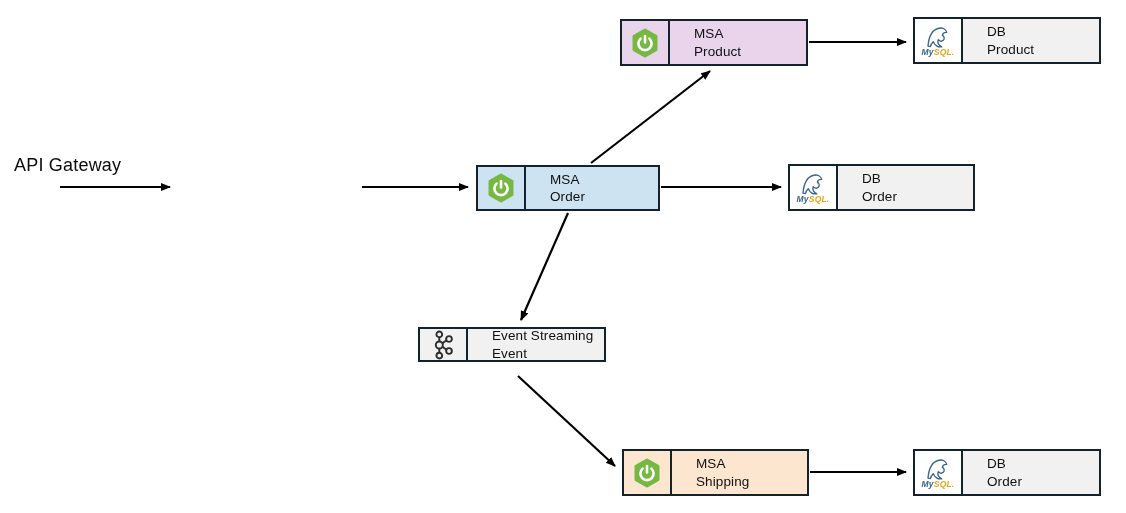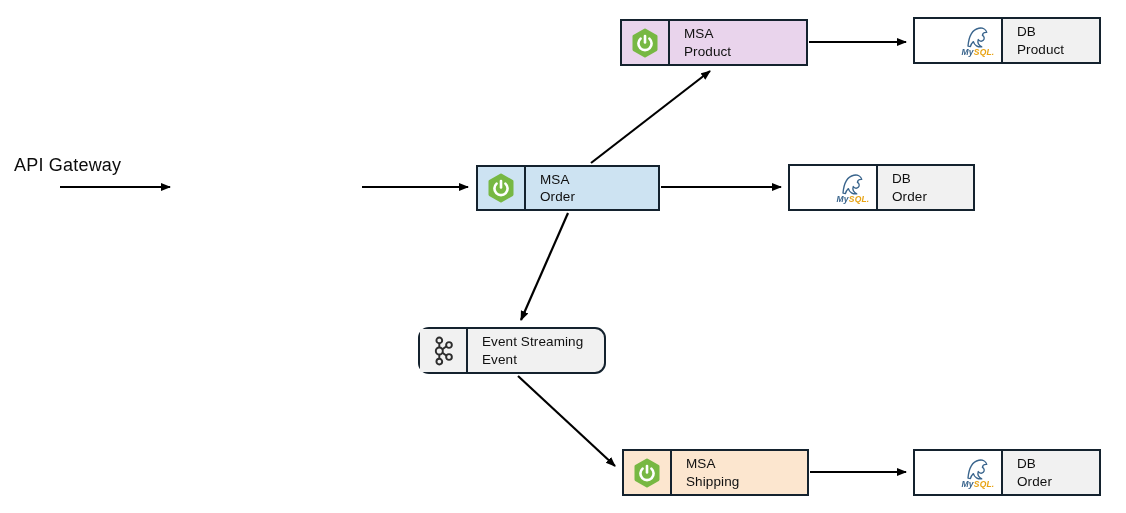--- a/index.html
+++ b/index.html
@@ -2,29 +2,29 @@
 <html><head>
 <meta charset="utf-8">
 <style>
   html,body{margin:0;padding:0;background:#ffffff;}
   body{font-family:"Liberation Sans","DejaVu Sans",sans-serif;color:#111;}
   .canvas{position:relative;width:1126px;height:513px;background:#ffffff;overflow:hidden;}
   .arrows{position:absolute;left:0;top:0;width:1126px;height:513px;pointer-events:none;}
 
   .node{position:absolute;display:flex;border:2.2px solid #14222e;box-sizing:border-box;background:#f1f1f1;}
   .icon-cell{flex:0 0 46px;display:flex;align-items:center;justify-content:center;border-right:2px solid #14222e;position:relative;}
-  .label-cell{flex:1;display:flex;flex-direction:column;justify-content:center;padding-left:14px;font-size:13.5px;line-height:1.28;color:#101010;letter-spacing:.1px;}
+  .label-cell{flex:1;display:flex;flex-direction:column;justify-content:center;padding-left:24px;font-size:13.5px;line-height:1.28;color:#101010;letter-spacing:.1px;}
   .label-cell .ln{white-space:nowrap;}
 
   .fill-green{background:#dcebd4;}
   .fill-blue{background:#cde3f2;}
   .fill-purple{background:#e9d4ec;}
   .fill-orange{background:#fce6cf;}
   .fill-gray{background:#f1f1f1;}
-  .icon-white{background:#ffffff;padding-left:40px;}
+  .icon-white{background:#ffffff;}
 
   .free-label{position:absolute;font-size:18px;color:#0c0c0c;letter-spacing:.2px;}
 
   .mysql-wrap{display:flex;flex-direction:column;align-items:center;justify-content:center;width:100%;height:100%;}
   .mysql-word{font-size:8.5px;font-weight:bold;font-style:italic;line-height:1;margin-top:-2px;letter-spacing:.2px;}
   .mysql-word .my{color:#39648c;}
   .mysql-word .sql{color:#e executor8a13;}
 </style>
 </head>
 <body>
@@ -103,21 +103,21 @@
         </svg>
         <div class="mysql-word"><span class="my" style="color:#39648c">My</span><span class="sql" style="color:#e8a313">SQL.</span></div>
       </div>
     </div>
     <div class="label-cell">
       <span class="ln">DB</span>
       <span class="ln">Order</span>
     </div>
   </div>
 
-  <div class="node fill-gray" style="left:418px;top:327px;width:188px;height:47px;border-radius:11px;">
+  <div class="node fill-gray" style="left:418px;top:327px;width:188px;height:35px;">
     <div class="icon-cell fill-gray">
       <svg width="24" height="32" viewBox="0 0 26 34">
         <g stroke="#2d2d2d" stroke-width="2.1" fill="none">
           <circle cx="9" cy="5.5" r="3.1"></circle>
           <circle cx="9" cy="17" r="3.8"></circle>
           <circle cx="9" cy="28.5" r="3.1"></circle>
           <circle cx="19.5" cy="10.5" r="3.1"></circle>
           <circle cx="19.5" cy="23.5" r="3.1"></circle>
           <line x1="9" y1="8.6" x2="9" y2="13.2"></line>
           <line x1="9" y1="20.8" x2="9" y2="25.4"></line>

